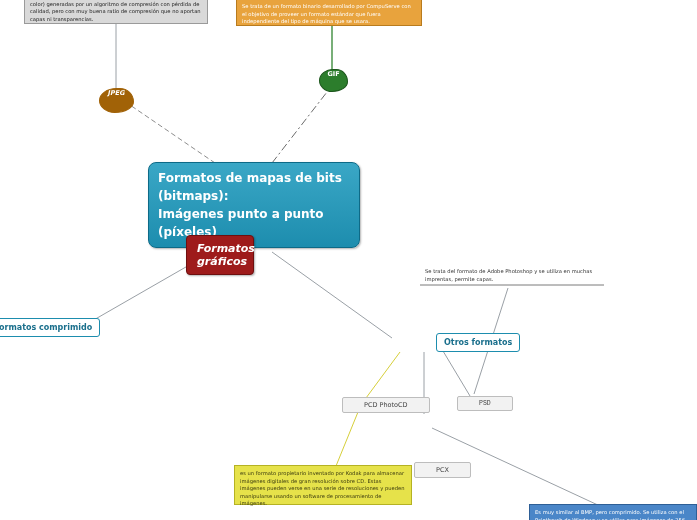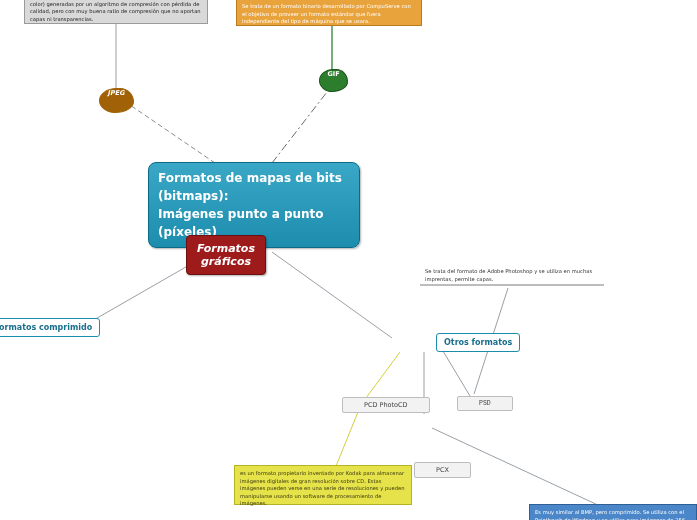--- a/index.html
+++ b/index.html
@@ -186,21 +186,21 @@
 
   <div class="cloud gif" style="left:319px; top:69px; width:27px; height:21px;">
     <span>GIF</span>
   </div>
 
   <div class="node topic-bitmap" style="left:148px; top:162px; width:212px;">
     <div>Formatos de mapas de bits (bitmaps):</div>
     <div>Imágenes punto a punto (píxeles)</div>
   </div>
 
-  <div class="node topic-central" style="left:186px; top:235px; width:80px;">
+  <div class="node topic-central" style="left:186px; top:235px; width:68px;">
     <span>Formatos gráficos</span>
   </div>
 
   <div class="node topic-box clipped-left" style="left:-9px; top:318px;">
     <span>ormatos comprimido</span>
   </div>
 
   <div class="node topic-box" style="left:388px; top:333px;margin-left:48px;">
     <span>Otros formatos</span>
   </div>

